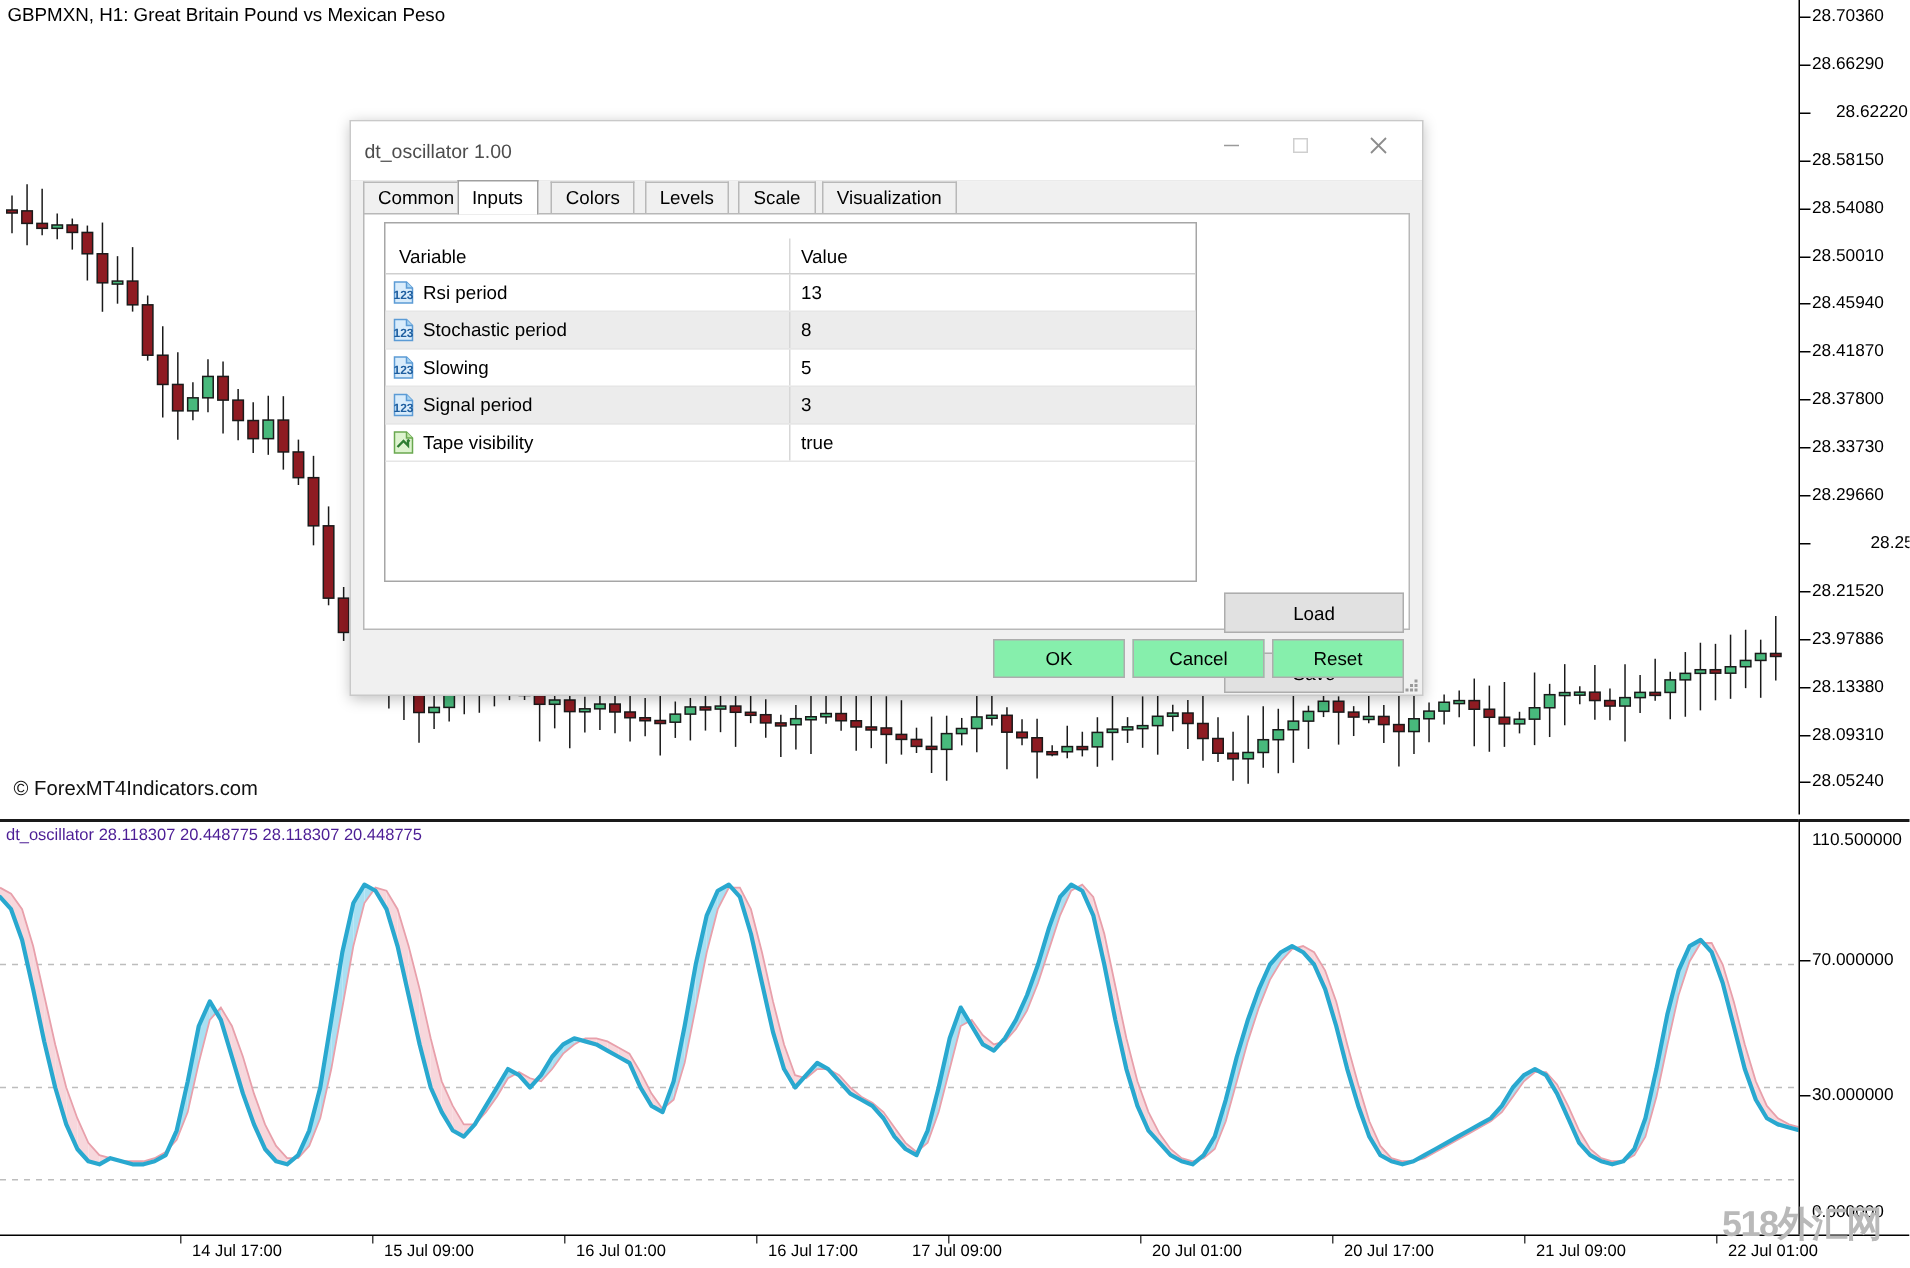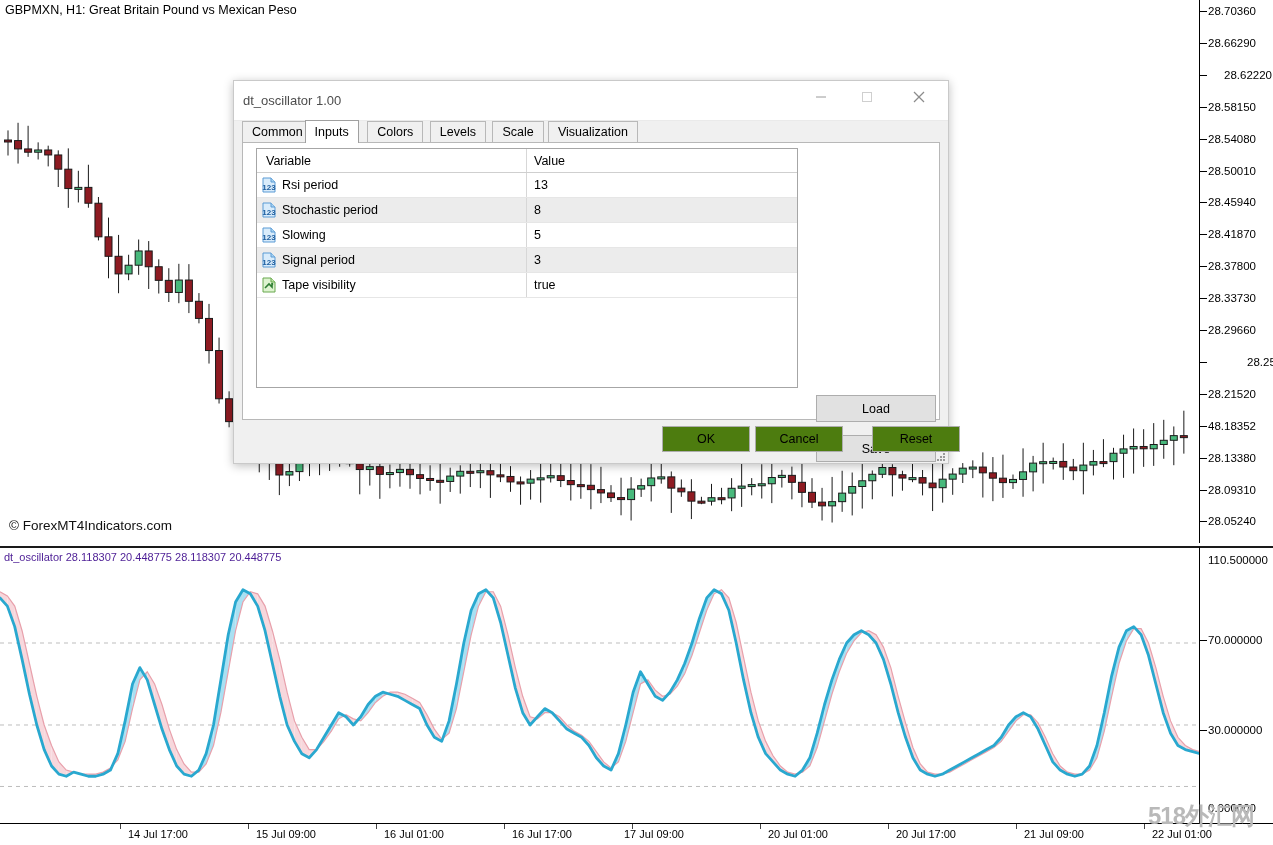--- a/index.html
+++ b/index.html
@@ -46,38 +46,38 @@
        box-sizing:border-box;cursor:default;white-space:nowrap;}
   .tab.active{background:#fff;border-color:#a0a0a0;height:23px;line-height:22px;top:-1px;z-index:3;}
 
   #tabpanel{position:absolute;left:8px;top:61px;width:698px;height:278px;background:#fff;
             border:1px solid #b8b8b8;box-sizing:border-box;}
 
   #grid{position:absolute;left:13px;top:5px;width:542px;height:240px;
         border:1px solid #a6a6a6;background:#fff;box-sizing:border-box;}
   .grow{position:relative;height:25px;display:flex;align-items:center;
         border-bottom:1px solid #e6e6e6;box-sizing:border-box;}
-  .grow.head{height:24px;border-bottom:1px solid #cfcfcf;}
+  .grow.head{height:24px;border-bottom:1px solid #cfcfcf;margin-top:10px;}
   .grow.alt{background:#ececec;}
   .gcell-name{width:270px;display:flex;align-items:center;height:100%;
               border-right:1px solid #d7d7d7;box-sizing:border-box;padding-left:4px;}
   .gcell-val{flex:1;padding-left:7px;font-size:12.5px;color:#000;}
   .gtxt{font-size:12.5px;color:#000;margin-left:5px;}
   .gicon{width:16px;height:16px;flex:none;position:relative;}
 
   .sidebtn{position:absolute;width:120px;height:27px;background:#e1e1e1;border:1px solid #adadad;
            font-size:12.5px;color:#000;display:flex;align-items:center;justify-content:center;
            box-sizing:border-box;cursor:default;}
   #btn-load{left:573px;top:252px;}
   #btn-save{left:573px;top:292px;}
 
-  .botbtn{position:absolute;top:345px;width:88px;height:26px;background:#4d7c0f;
+  .botbtn{position:absolute;top:345px;width:88px;height:26px;background:#86efac;
           border:1px solid #adadad;font-size:12.5px;color:#000;display:flex;align-items:center;
           justify-content:center;box-sizing:border-box;cursor:default;}
-  #btn-ok{left:428px;} #btn-cancel{left:521px;} #btn-reset{left:614px;margin-left:24px;}
+  #btn-ok{left:428px;} #btn-cancel{left:521px;} #btn-reset{left:614px;}
 
   #grip{position:absolute;right:3px;bottom:2px;width:10px;height:10px;}
   #grip i{position:absolute;width:2px;height:2px;background:#9a9a9a;}
 </style>
 </head>
 <body>
 
 <div id="price-pane">
   <div class="sym-label">GBPMXN, H1:  Great Britain Pound vs Mexican Peso</div>
   <svg id="candles-svg" width="1200" height="543">
@@ -341,21 +341,21 @@
     <div class="axis-tick" style="top: 266.2px;">28.37800</div>
     <div class="axis-dash" style="top: 298.1px;"></div>
     <div class="axis-tick" style="top: 298.1px;">28.33730</div>
     <div class="axis-dash" style="top: 330px;"></div>
     <div class="axis-tick" style="top: 330px;">28.29660</div>
     <div class="axis-dash" style="top: 361.9px;"></div>
     <div class="axis-tick" style="top: 361.9px; margin-left: 39px;">28.25590</div>
     <div class="axis-dash" style="top: 393.8px;"></div>
     <div class="axis-tick" style="top: 393.8px;">28.21520</div>
     <div class="axis-dash" style="top: 425.7px;"></div>
-    <div class="axis-tick" style="top: 425.7px;">48.18352</div>
+    <div class="axis-tick" style="top: 425.7px;">23.97886</div>
     <div class="axis-dash" style="top: 457.6px;"></div>
     <div class="axis-tick" style="top: 457.6px;">28.13380</div>
     <div class="axis-dash" style="top: 489.5px;"></div>
     <div class="axis-tick" style="top: 489.5px;">28.09310</div>
     <div class="axis-dash" style="top: 521.4px;"></div>
     <div class="axis-tick" style="top: 521.4px;">28.05240</div>
   </div>
 
 <div id="indicator-pane">
   <div class="ind-label">dt_oscillator 28.118307 20.448775 28.118307 20.448775</div>
@@ -542,21 +542,21 @@
 <div id="time-axis">
     <div class="time-tick" style="left: 19px; margin-top: 36px;">14 Jul 2020</div>
     <div class="time-tick" style="left: 128px;">14 Jul 17:00</div>
     <div class="time-sep" style="left: 120px;"></div>
     <div class="time-tick" style="left: 256px;">15 Jul 09:00</div>
     <div class="time-sep" style="left: 248px;"></div>
     <div class="time-tick" style="left: 384px;">16 Jul 01:00</div>
     <div class="time-sep" style="left: 376px;"></div>
     <div class="time-tick" style="left: 512px;">16 Jul 17:00</div>
     <div class="time-sep" style="left: 504px;"></div>
-    <div class="time-tick" style="left: 624px;">17 Jul 09:00</div>
+    <div class="time-tick" style="left: 608px;">17 Jul 09:00</div>
     <div class="time-sep" style="left: 632px;"></div>
     <div class="time-tick" style="left: 768px;">20 Jul 01:00</div>
     <div class="time-sep" style="left: 760px;"></div>
     <div class="time-tick" style="left: 896px;">20 Jul 17:00</div>
     <div class="time-sep" style="left: 888px;"></div>
     <div class="time-tick" style="left: 1024px;">21 Jul 09:00</div>
     <div class="time-sep" style="left: 1016px;"></div>
     <div class="time-tick" style="left: 1152px;">22 Jul 01:00</div>
     <div class="time-sep" style="left: 1144px;"></div>
   </div>

